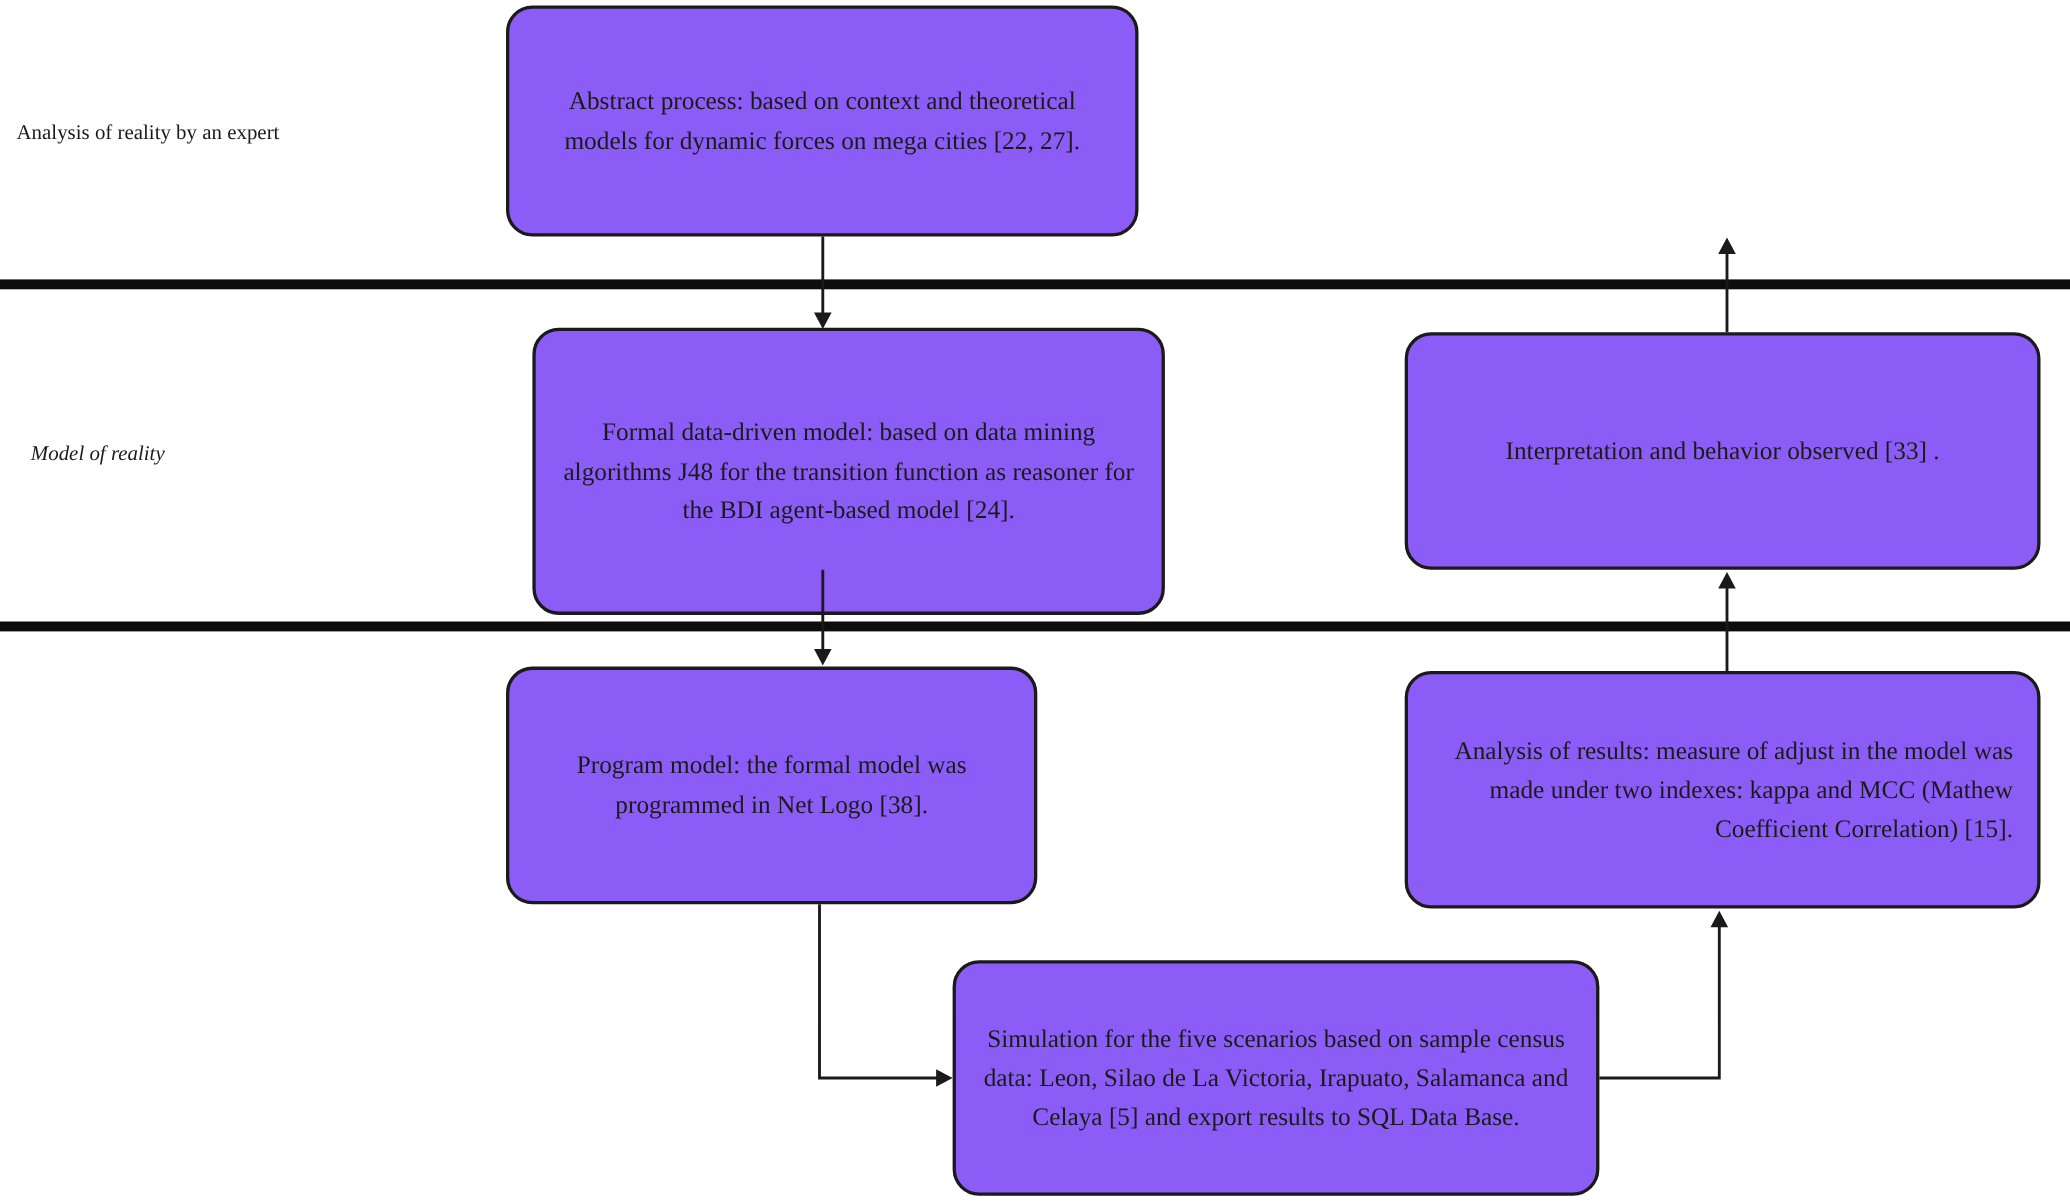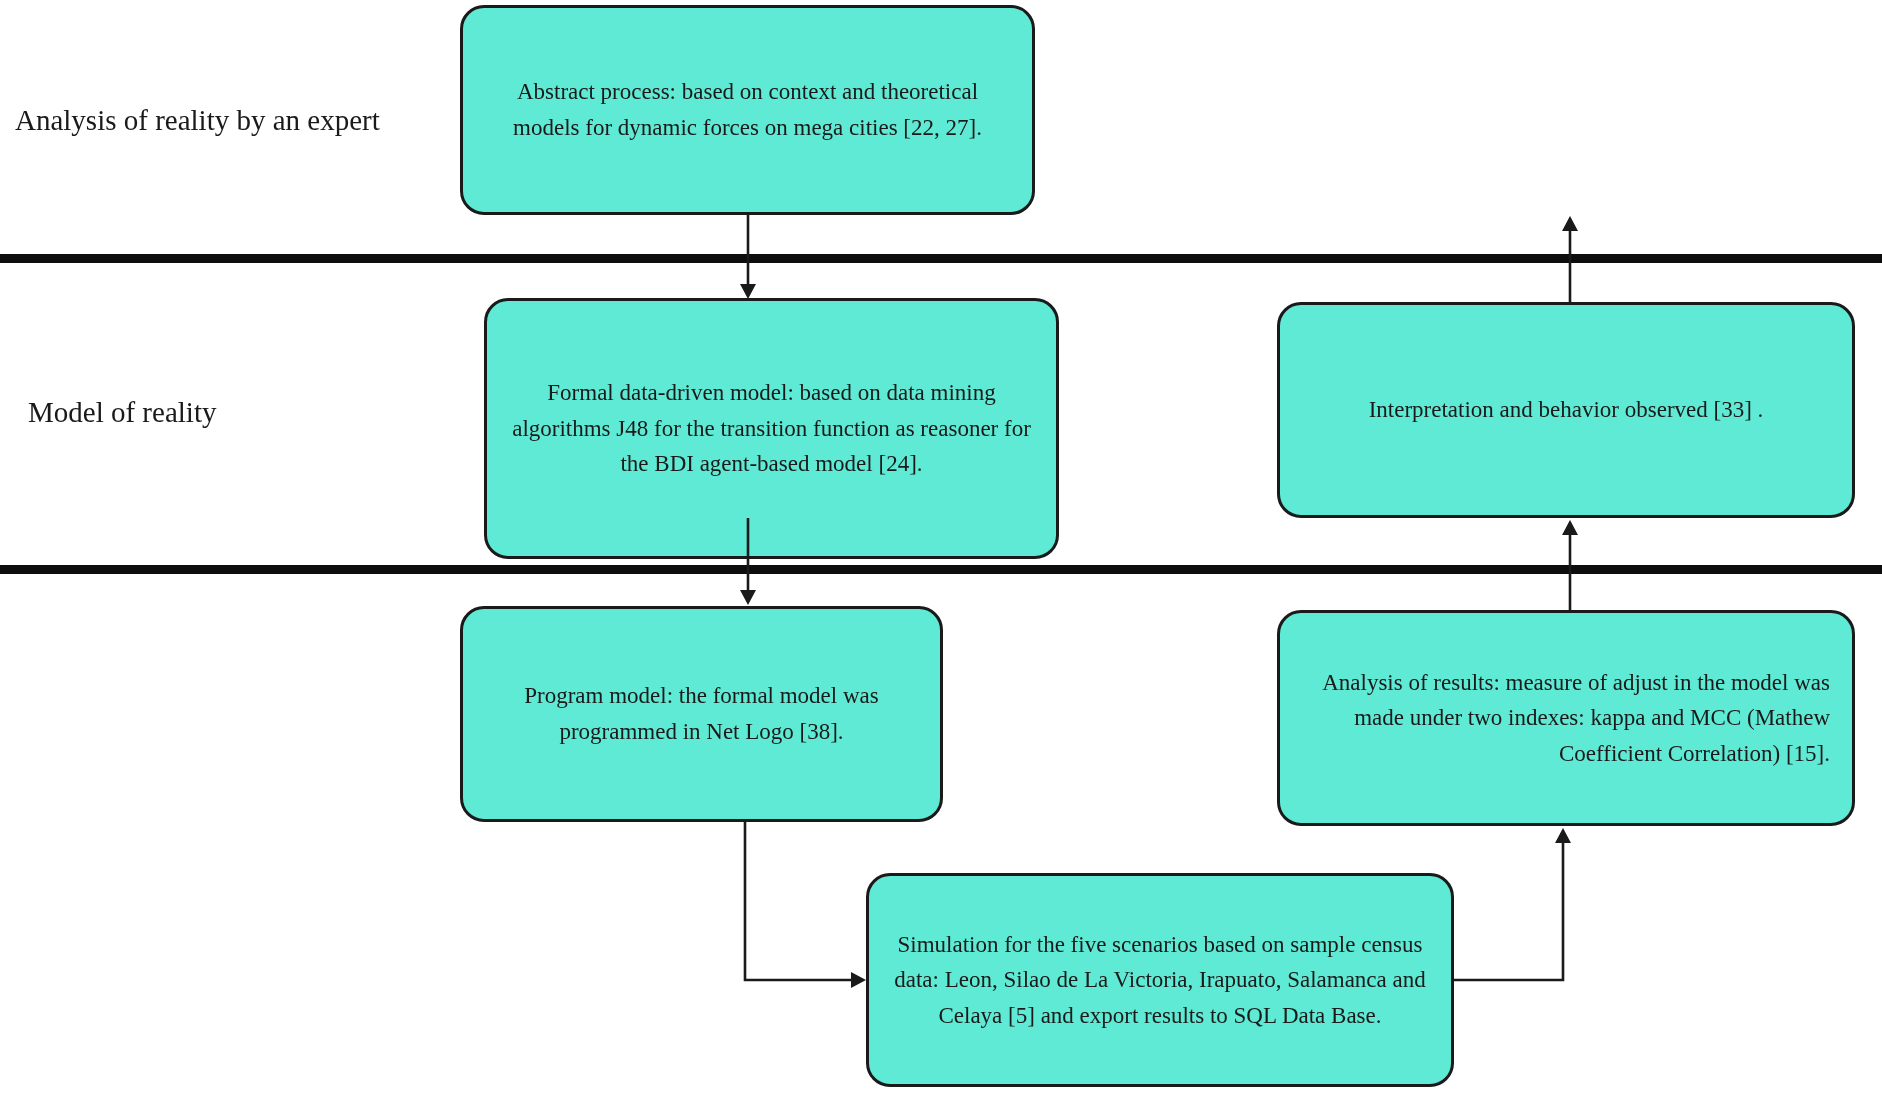--- a/index.html
+++ b/index.html
@@ -13,33 +13,33 @@
     height: 1093px;
     background: #ffffff;
     font-family: "Liberation Serif", "DejaVu Serif", serif;
     color: #1a1a1a;
     overflow: hidden;
   }
   .flow-box {
     position: absolute;
     border: 3px solid #1a1a1a;
     border-radius: 24px;
-    background: #5eead4;
+    background: #8b5cf6;
     display: flex;
     align-items: center;
     justify-content: center;
     text-align: center;
     font-size: 23px;
     line-height: 1.55;
     padding: 0 22px;
     box-sizing: border-box;
   }
   .row-label {
     position: absolute;
-    font-size: 29px;
+    font-size: 19px;
     line-height: 33px;
     white-space: pre-line;
     text-align: center;
   }
   .divider {
     position: absolute;
     left: 0;
     width: 1882px;
     height: 9px;
     background: #0d0d0d;
@@ -62,21 +62,21 @@
   
   #box-abstract      { left: 460px;  top: 5px;   width: 575px; height: 210px; }
   #box-inference     { left: 1277px; top: 2px;   width: 578px; height: 214px; }
   #box-formal        { left: 484px;  top: 298px; width: 575px; height: 261px; justify-content: flex-end; }
   #box-interpretation{ left: 1277px; top: 302px; width: 578px; height: 216px; }
   #box-program       { left: 460px;  top: 606px; width: 483px; height: 216px; }
   #box-analysis      { left: 1277px; top: 610px; width: 578px; height: 216px; text-align: right; }
   #box-simulation    { left: 866px;  top: 873px; width: 588px; height: 214px; }
 
   #label-row1 { left: 15px; top: 104px; }
-  #label-row2 { left: 28px; top: 396px; }
+  #label-row2 { left: 28px; top: 396px; font-style: italic; }
   #label-row3 { left: 28px; top: 697px; width: 260px; }
   #label-row4 { left: 20px; top: 952px; }
 
   #divider-1 { top: 254px; }
   #divider-2 { top: 565px; }
 </style>
 </head>
 <body>
 
 <div class="canvas">

